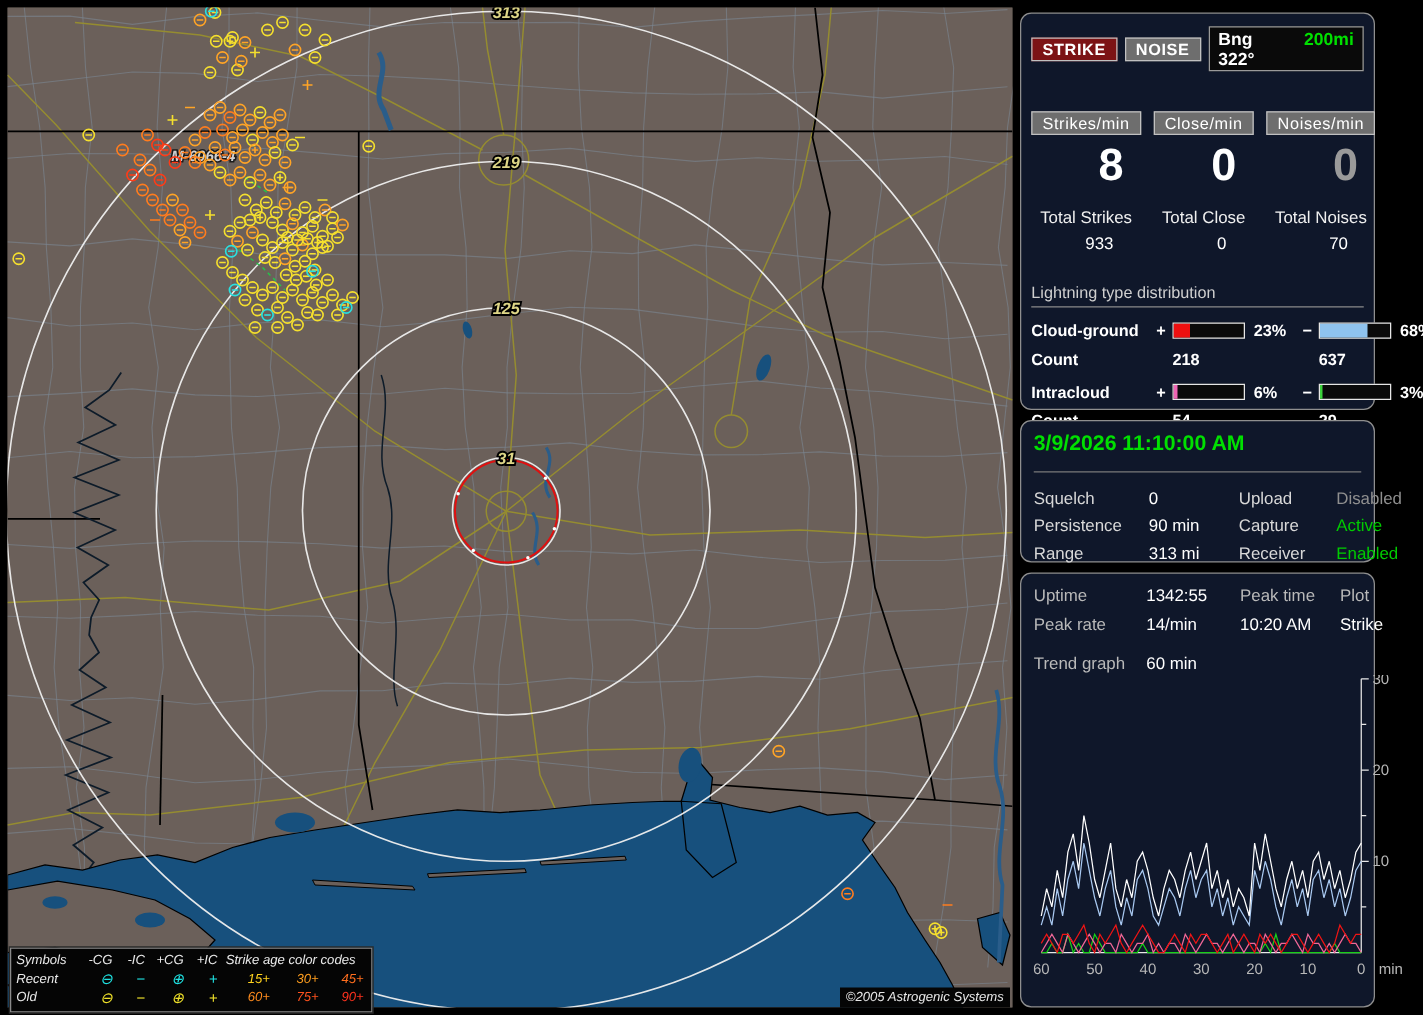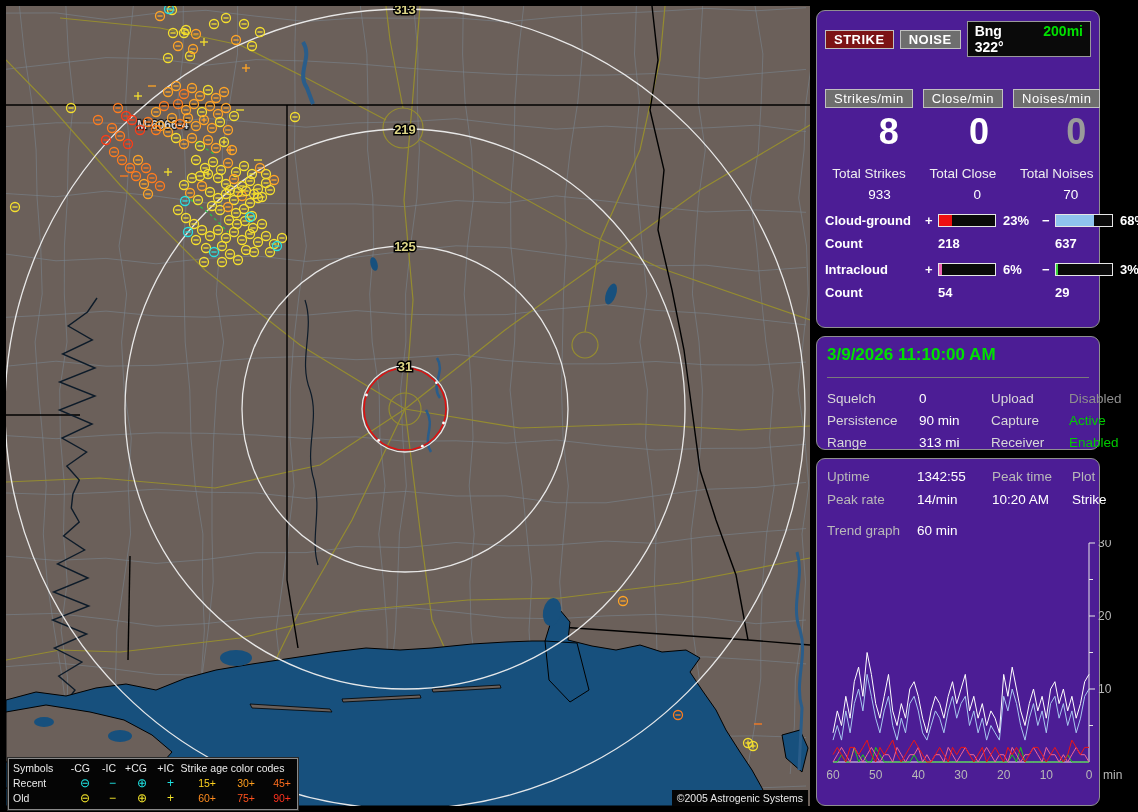--- a/index.html
+++ b/index.html
@@ -1,31 +1,31 @@
 <!DOCTYPE html>
 <html><head>
 <meta charset="utf-8">
 <style>
   html,body{margin:0;padding:0;background:#000;width:1138px;height:812px;overflow:hidden;
     font-family:"Liberation Sans", sans-serif;}
   #stage{position:absolute;inset:0;width:1138px;height:812px;background:#000;}
   
-  #map{position:absolute;left:6px;top:6px;width:804px;height:800px;background:#6b605a;}
+  #map{position:absolute;left:6px;top:6px;width:804px;height:800px;background:#6b605a;font-style:italic;}
   #map svg{display:block}
   #legend{position:absolute;left:2px;top:752px;background:#050505;border:1px solid #8a8a8a;
     outline:1px solid #2a2a2a;padding:2px 6px 3px 4px;font-size:10.5px;color:#e8e8e8;line-height:15px;}
   .lg-grid{display:grid;grid-template-columns:50px 27px 26px 31px 27px 42px 39px 36px;}
   .lg-h{color:#eaeaea}
   .lg-c{text-align:right}
   .lg-age-h{grid-column:6 / span 3;text-align:center;color:#eaeaea}
   .lg-sym{font-size:12px;line-height:14px}
   #copyright{position:absolute;right:2px;top:784px;background:#050505;color:#e8e8e8;
     font-size:10.5px;padding:2px 5px;}
   
-  .panel{position:absolute;left:816px;width:284px;background:#4c1d95;border:1px solid #8f8f8f;
+  .panel{position:absolute;left:816px;width:284px;background:#0f172a;border:1px solid #8f8f8f;
     border-radius:9px;box-sizing:border-box;color:#fff;}
   #panel-counters{top:10px;height:318px;padding:8px 8px;}
   #panel-status{top:336px;height:114px;padding:6px 10px;}
   #panel-stats{top:458px;height:348px;padding:8px 10px 4px;}
   .toolbar{display:flex;align-items:center;gap:6px;margin-top:2px;}
   .chip{background:#6e6e6e;border:1px solid #c0c0c0;color:#fff;font-weight:bold;
     font-size:13px;padding:1px 8px;letter-spacing:.5px;}
   .chip.strike{background:#7c1315;}
   .bng{margin-left:auto;background:#0a0a0a;border:1px solid #9a9a9a;font-weight:bold;
     font-size:14px;padding:1px 7px;display:flex;gap:10px;}
@@ -888,20 +888,21 @@
         <span class="tval">0</span>
       </div>
       <div class="col">
         <span class="chip">Noises/min</span>
         <span class="rate" style="color: rgb(154, 154, 154);">0</span>
         <span class="tlabel">Total Noises</span>
         <span class="tval">70</span>
       </div>
     </div>
 
+    <div class="dist-title">Lightning type distribution</div>
 
     <div class="dist-row">
       <b>Cloud-ground</b>
       <b>+</b>
       <span class="bar">
           <i style="width: 23%; background: rgb(238, 16, 16);"></i>
         </span>
       <b class="pct">23%</b>
       <b>−</b>
       <span class="bar">

